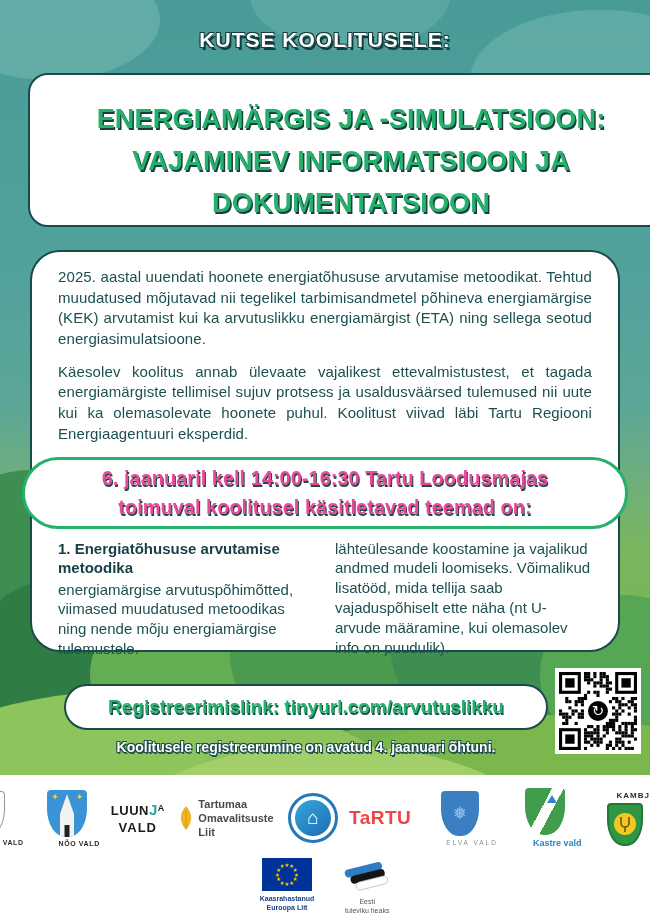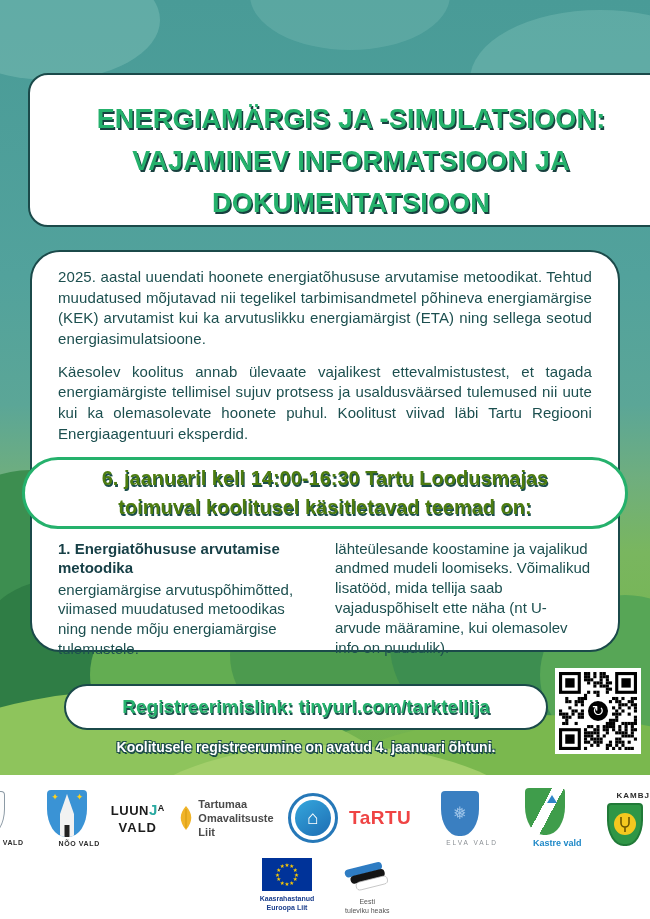--- a/index.html
+++ b/index.html
@@ -25,21 +25,21 @@
 
   
   .content-box { left:30px; top:250px; width:590px; height:402px; border-radius:30px;
     padding:15px 26px 12px 26px; color:#1c4f4f; }
   .content-box p { font-size:15px; line-height:1.38; text-align:justify; letter-spacing:.1px; }
   .content-box p + p { margin-top:12px; }
 
   .schedule-pill { position:relative; left:-36px; width:calc(100% + 72px); height:72px;
     margin:12px 0 10px 0; background:#fff; border:3px solid #25b16c; border-radius:40px;
     display:flex; flex-direction:column; justify-content:center; text-align:center; }
-  .schedule-pill div { font-size:20px; font-weight:bold; color:#4d7c0f; line-height:1.45;
+  .schedule-pill div { font-size:20px; font-weight:bold; color:#ec4899; line-height:1.45;
     text-shadow:1px 1.5px 0 #1a4d4b; }
 
   .topics { display:flex; gap:20px; margin-top:4px; }
   .topic { flex:1; font-size:15px; line-height:1.33; color:#1c4f4f; }
   .topic h3 { font-size:15px; line-height:1.3; color:#163f46; margin-bottom:2px; }
 
   
   .reg-wrap { position:absolute; left:64px; top:684px; width:484px; text-align:center; }
   .reg-pill { height:46px; background:#fff; border:2px solid #1b4a4a; border-radius:25px;
     display:flex; align-items:center; justify-content:center; cursor:pointer; }
@@ -101,20 +101,21 @@
   <div class="blob" style="left:-70px;top:470px;width:200px;height:200px;background:#3d8e50;"></div>
   <div class="blob" style="left:-30px;top:580px;width:170px;height:170px;background:#2f7d45;"></div>
   <div class="blob" style="left:90px;top:600px;width:160px;height:150px;background:#63ad52;"></div>
   <div class="blob" style="left:230px;top:575px;width:180px;height:160px;background:#4c9a4e;"></div>
   <div class="blob" style="left:390px;top:555px;width:200px;height:180px;background:#3d8e50;"></div>
   <div class="blob" style="left:540px;top:595px;width:170px;height:160px;background:#57a656;"></div>
   <div class="blob" style="left:-140px;top:690px;width:560px;height:260px;background:#8ec45c;"></div>
   <div class="blob" style="left:280px;top:715px;width:520px;height:240px;background:#7ab84e;"></div>
   <div class="blob" style="left:120px;top:745px;width:420px;height:180px;background:#a3cf6b;"></div>
 
+  <div class="kutse">KUTSE KOOLITUSELE:</div>
 
   <div class="panel title-box">
     <div>ENERGIAMÄRGIS JA -SIMULATSIOON:</div>
     <div>VAJAMINEV INFORMATSIOON JA</div>
     <div>DOKUMENTATSIOON</div>
   </div>
 
   <div class="panel content-box">
     <p>2025. aastal uuendati hoonete energiatõhususe arvutamise metoodikat. Tehtud muudatused mõjutavad nii tegelikel tarbimisandmetel põhineva energiamärgise (KEK) arvutamist kui ka arvutuslikku energiamärgist (ETA) ning sellega seotud energiasimulatsioone.</p>
     <p>Käesolev koolitus annab ülevaate vajalikest ettevalmistustest, et tagada energiamärgiste tellimisel sujuv protsess ja usaldusväärsed tulemused nii uute kui ka olemasolevate hoonete puhul. Koolitust viivad läbi Tartu Regiooni Energiaagentuuri eksperdid.</p>
@@ -130,21 +131,21 @@
         <div>energiamärgise arvutuspõhimõtted, viimased muudatused metoodikas ning nende mõju energiamärgise tulemustele.</div>
       </div>
       <div class="topic">
         <div>lähteülesande koostamine ja vajalikud andmed mudeli loomiseks. Võimalikud lisatööd, mida tellija saab vajaduspõhiselt ette näha (nt U-arvude määramine, kui olemasolev info on puudulik).</div>
       </div>
     </div>
   </div>
 
   <div class="reg-wrap">
     <div class="reg-pill">
-      <span>Registreerimislink: tinyurl.com/tarktellija</span>
+      <span>Registreerimislink: tinyurl.com/arvutuslikku</span>
     </div>
     <div class="deadline">Koolitusele registreerumine on avatud 4. jaanuari õhtuni.</div>
   </div>
 
   <div class="qr">
     <svg width="78" height="78" viewBox="0 0 70 70">
       <g id="qr-modules">
           <rect x="0" y="0" width="19.599999999999998" height="19.599999999999998" fill="#000"></rect>
           <rect x="2.8" y="2.8" width="14" height="14" fill="#fff"></rect>
           <rect x="5.6" y="5.6" width="8.399999999999999" height="8.399999999999999" fill="#000"></rect>

